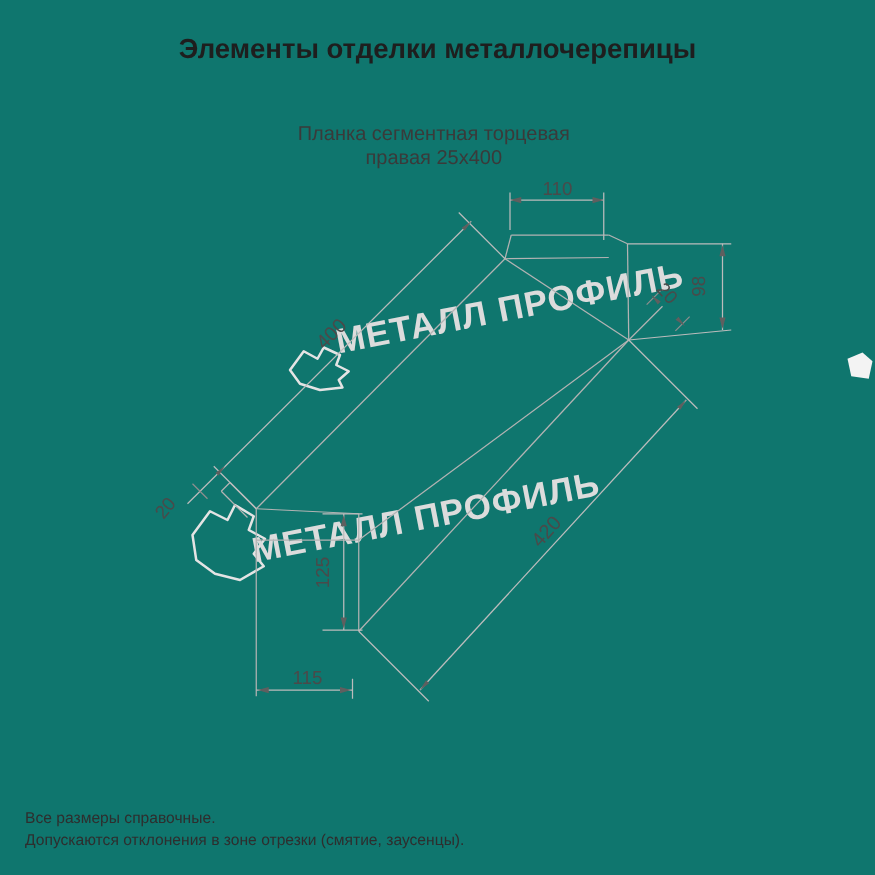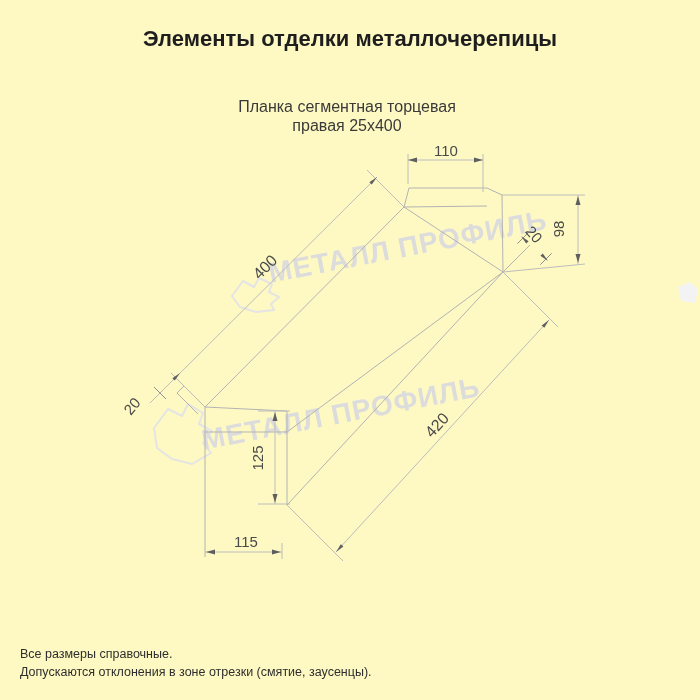--- a/index.html
+++ b/index.html
@@ -1,17 +1,17 @@
 <!DOCTYPE html>
 <html><head>
 <meta charset="utf-8">
 <style>
   html,body{margin:0;padding:0;background:#ffffff;}
   .page{
-    position:relative;width:700px;height:700px;background:#fef9c3;overflow:hidden;
+    position:relative;width:700px;height:700px;background:#0f766e;overflow:hidden;
     font-family:"Liberation Sans", sans-serif;
   }
   svg{display:block;}
   .ln{stroke:#b3b3b3;stroke-width:1;fill:none;}
   .ext{stroke:#bcbcbc;stroke-width:1;fill:none;}
   .tick{stroke:#8f8f8f;stroke-width:1;fill:none;}
   .arr{fill:#5f5f5f;stroke:none;}
   .dim{fill:#4a4a4a;font-size:15px;font-family:"Liberation Sans",sans-serif;}
   .dimbig{fill:#4a4a4a;font-size:16px;font-family:"Liberation Sans",sans-serif;}
   .wm{fill:#dcdcdc;font-size:28px;font-weight:bold;letter-spacing:1px;font-family:"Liberation Sans",sans-serif;}

